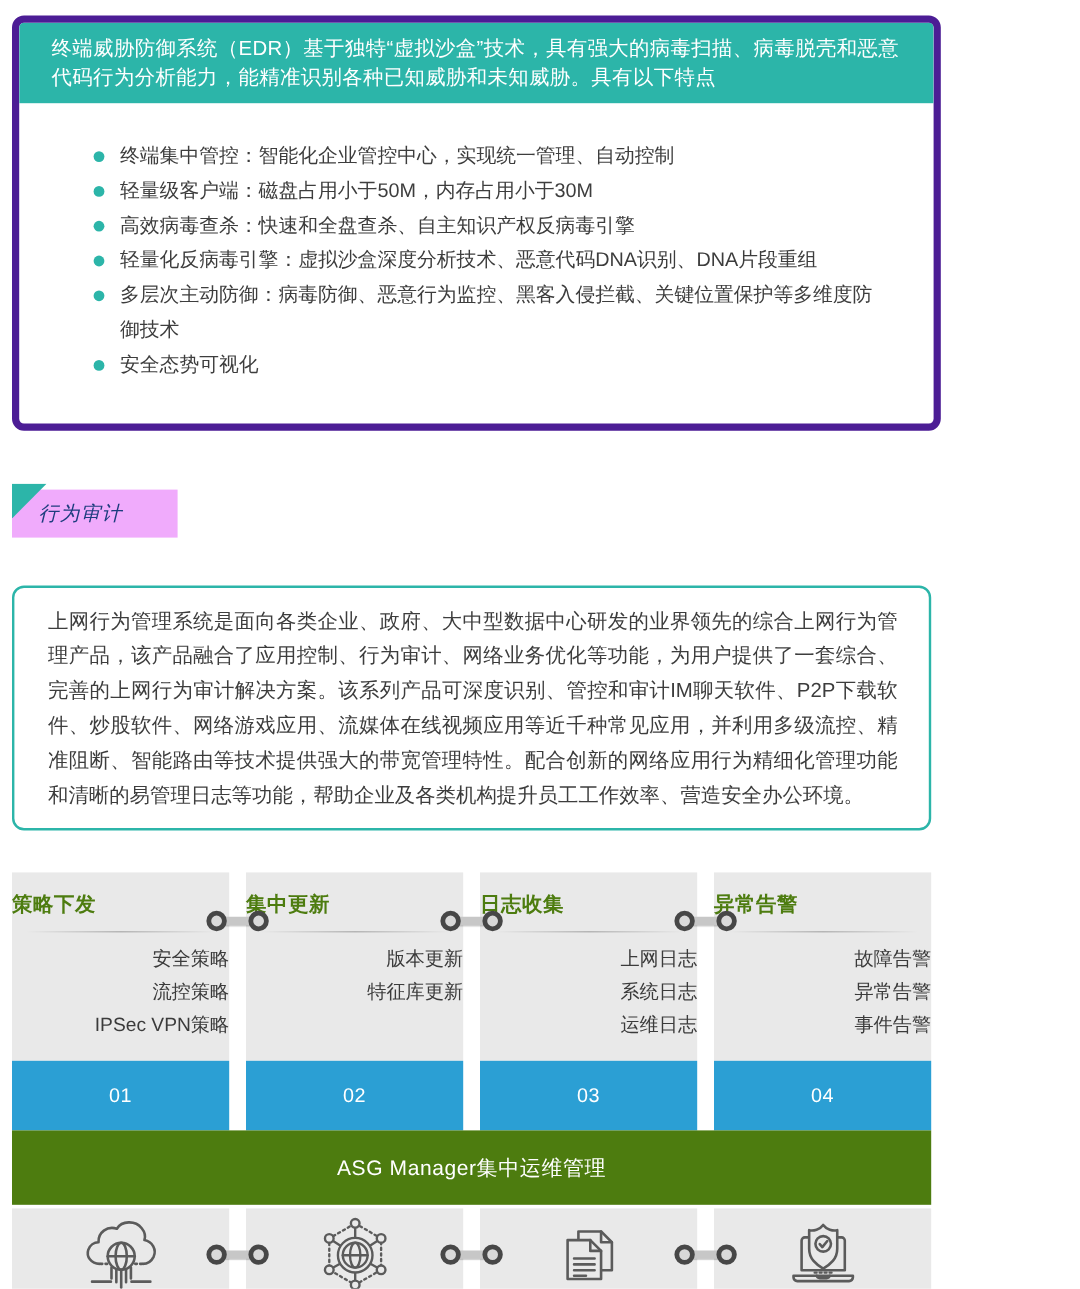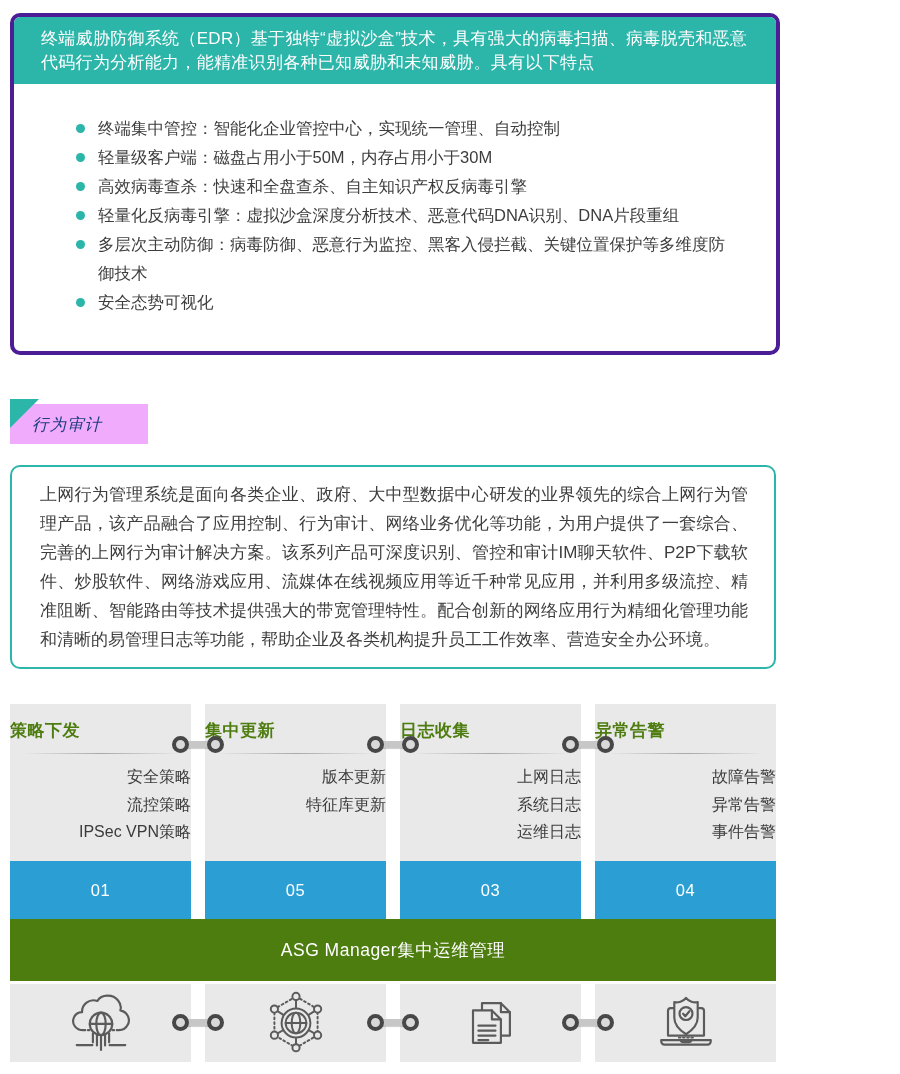--- a/index.html
+++ b/index.html
@@ -1,33 +1,33 @@
 <!DOCTYPE html>
 <html><head>
 <meta charset="utf-8">
 <style>
   html,body{margin:0;padding:0;background:#ffffff;}
   body{width:900px;height:1074px;font-family:"Liberation Sans",sans-serif;-webkit-font-smoothing:antialiased;}
   .page{position:relative;width:900px;height:1074px;overflow:hidden;}
   .content{position:absolute;left:10px;top:0;width:766px;}
 
   
-  .edr-box{margin-top:13px;width:762px;border:4px solid #4c1d95;border-radius:10px;overflow:hidden;background:#fff;}
+  .edr-box{margin-top:13px;width:762px;border:6px solid #4c1d95;border-radius:10px;overflow:hidden;background:#fff;}
   .edr-header{background:#2cb5a9;color:#ffffff;font-size:17px;line-height:24px;padding:10px 26px 9px 27px;letter-spacing:0.3px;}
   .edr-features{list-style:none;margin:16px;padding:14px 34px 18px 46px;}
   .edr-features li{position:relative;padding-left:22px;font-size:16.5px;line-height:29px;color:#3d3d3d;}
   .edr-features .dot{position:absolute;left:0;top:10px;width:9px;height:9px;border-radius:50%;background:#2cb5a9;}
 
   
   .section-label{position:relative;margin-top:49px;width:138px;height:40px;background:#f0abfc;font-style:italic;}
   .section-label .corner{position:absolute;left:0;top:-5px;width:29px;height:29px;background:#2cb5a9;clip-path:polygon(0 0,100% 0,0 100%);}
   .section-label .lbl{display:block;padding-left:22px;line-height:41px;font-size:16.5px;color:#1c3d7e;letter-spacing:1px;}
 
   
-  .audit-box{box-sizing:border-box;margin-top:21px;width:766px;border:2px solid #2cb5a9;border-radius:10px;padding:13px 26px 13px 28px;background:#fff;}
+  .audit-box{box-sizing:border-box;margin-top:40px;width:766px;border:2px solid #2cb5a9;border-radius:10px;padding:13px 26px 13px 28px;background:#fff;}
   .audit-box p{margin:0;font-size:17px;line-height:29px;color:#3d3d3d;text-align:justify;}
 
   
   .diagram{position:relative;margin-top:35px;width:766px;display:grid;grid-template-columns:repeat(4,181px);grid-template-rows:157px 58px 65px 78px;column-gap:14px;}
   .col-top{background:#e9e9e9;grid-row:1;}
   .col-title{margin-top:15px;font-size:17px;font-weight:700;color:#4d7c0f;letter-spacing:0.5px;}
   .col-divider{height:1px;width:158px;margin:11px auto 0;background:linear-gradient(90deg,rgba(0,0,0,0),rgba(0,0,0,0.28),rgba(0,0,0,0));}
   .col-items{list-style:none;margin:9px 0 0;padding:0;text-align:right;}
   .col-items li{font-size:16px;line-height:27.5px;color:#3b3b3b;}
   .col-num{background:#2b9fd4;grid-row:2;color:#ffffff;text-align:center;line-height:58px;font-size:16.5px;letter-spacing:0.5px;}
@@ -101,21 +101,21 @@
         <div class="col-title">异常告警</div>
         <div class="col-divider"></div>
         <ul class="col-items">
           <li>故障告警</li>
           <li>异常告警</li>
           <li>事件告警</li>
         </ul>
       </div>
 
       <div class="col-num">01</div>
-      <div class="col-num">05</div>
+      <div class="col-num">02</div>
       <div class="col-num">03</div>
       <div class="col-num">04</div>
 
       <div class="green-bar">ASG Manager集中运维管理</div>
 
       <div class="col-icon">
         <svg viewBox="0 0 80 80" width="72" height="72">
           <g fill="none" stroke="#5b5b5b" stroke-width="2.4" stroke-linecap="round" stroke-linejoin="round">
             <path d="M20 48 C12 48 7.5 41 9.5 35 C11 30.5 15 28 19 28 C18.5 19 27 12.5 36 15.5 C40.5 8 53 7.5 59 15 C62 18.7 62.5 23 61.5 26 C69 27.5 73 35 70 41.5 C68 45.5 64 48 60 48"></path>
             <path d="M21 48 H27" stroke-dasharray="1.5 3"></path>

